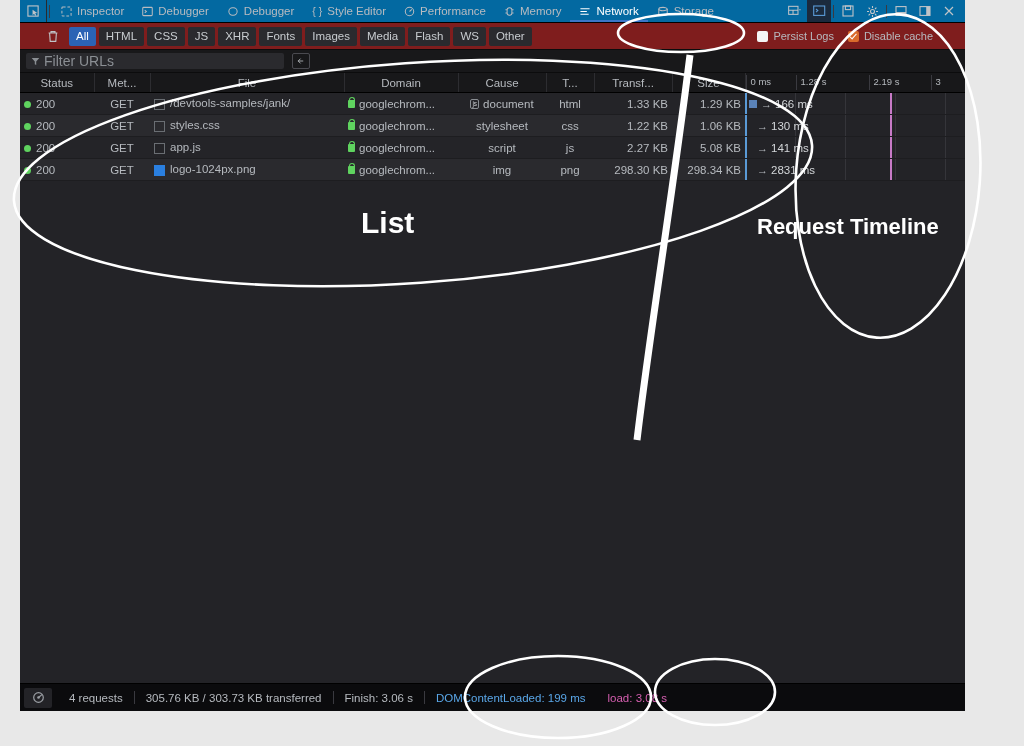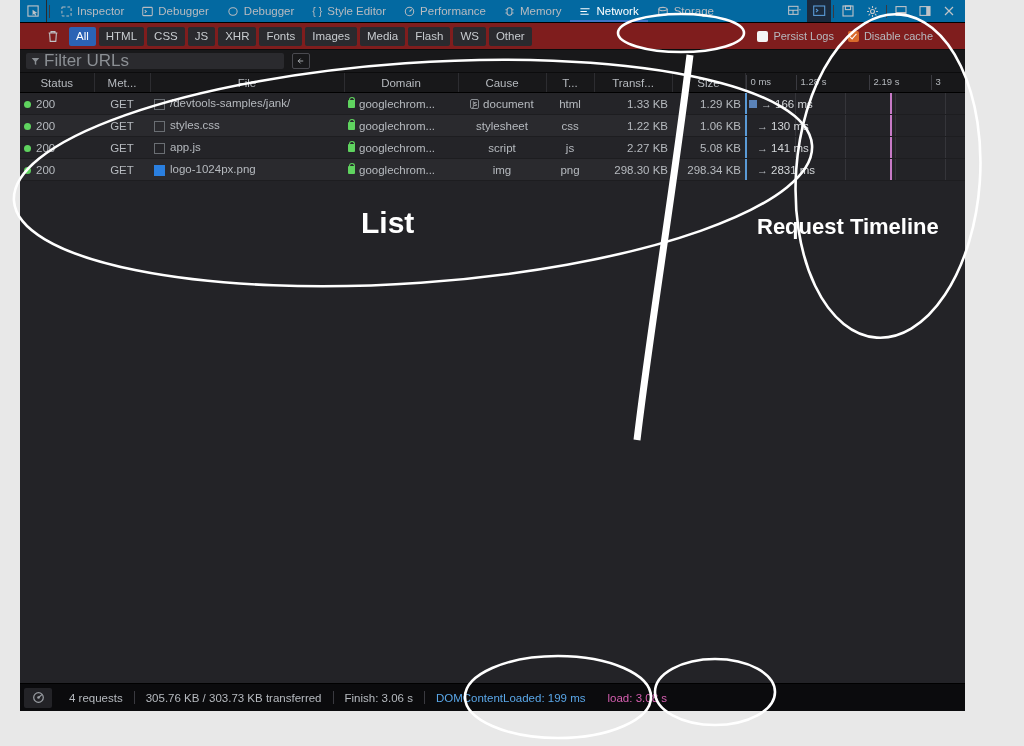--- a/index.html
+++ b/index.html
@@ -122,21 +122,21 @@
     display: flex; align-items: center; padding: 0 6px;
     border-bottom: 1px solid #0c0c0d;
   }
   .urlinput {
     flex: 0 0 248px;
     height: 16px;
     background: #2a2a2e;
     border-radius: 2px;
     display: flex; align-items: center; gap: 4px;
     padding: 0 5px;
-    color: #8b8f94; font-size: 17px;
+    color: #8b8f94; font-size: 14px;
   }
   .url-extra {
     width: 16px; height: 14px; margin-left: 8px;
     border: 1px solid #4a4a50; border-radius: 2px;
     display: flex; align-items: center; justify-content: center;
   }
 
   
   .tbl { width: 100%; border-collapse: collapse; table-layout: fixed; }
   .tbl thead th {

